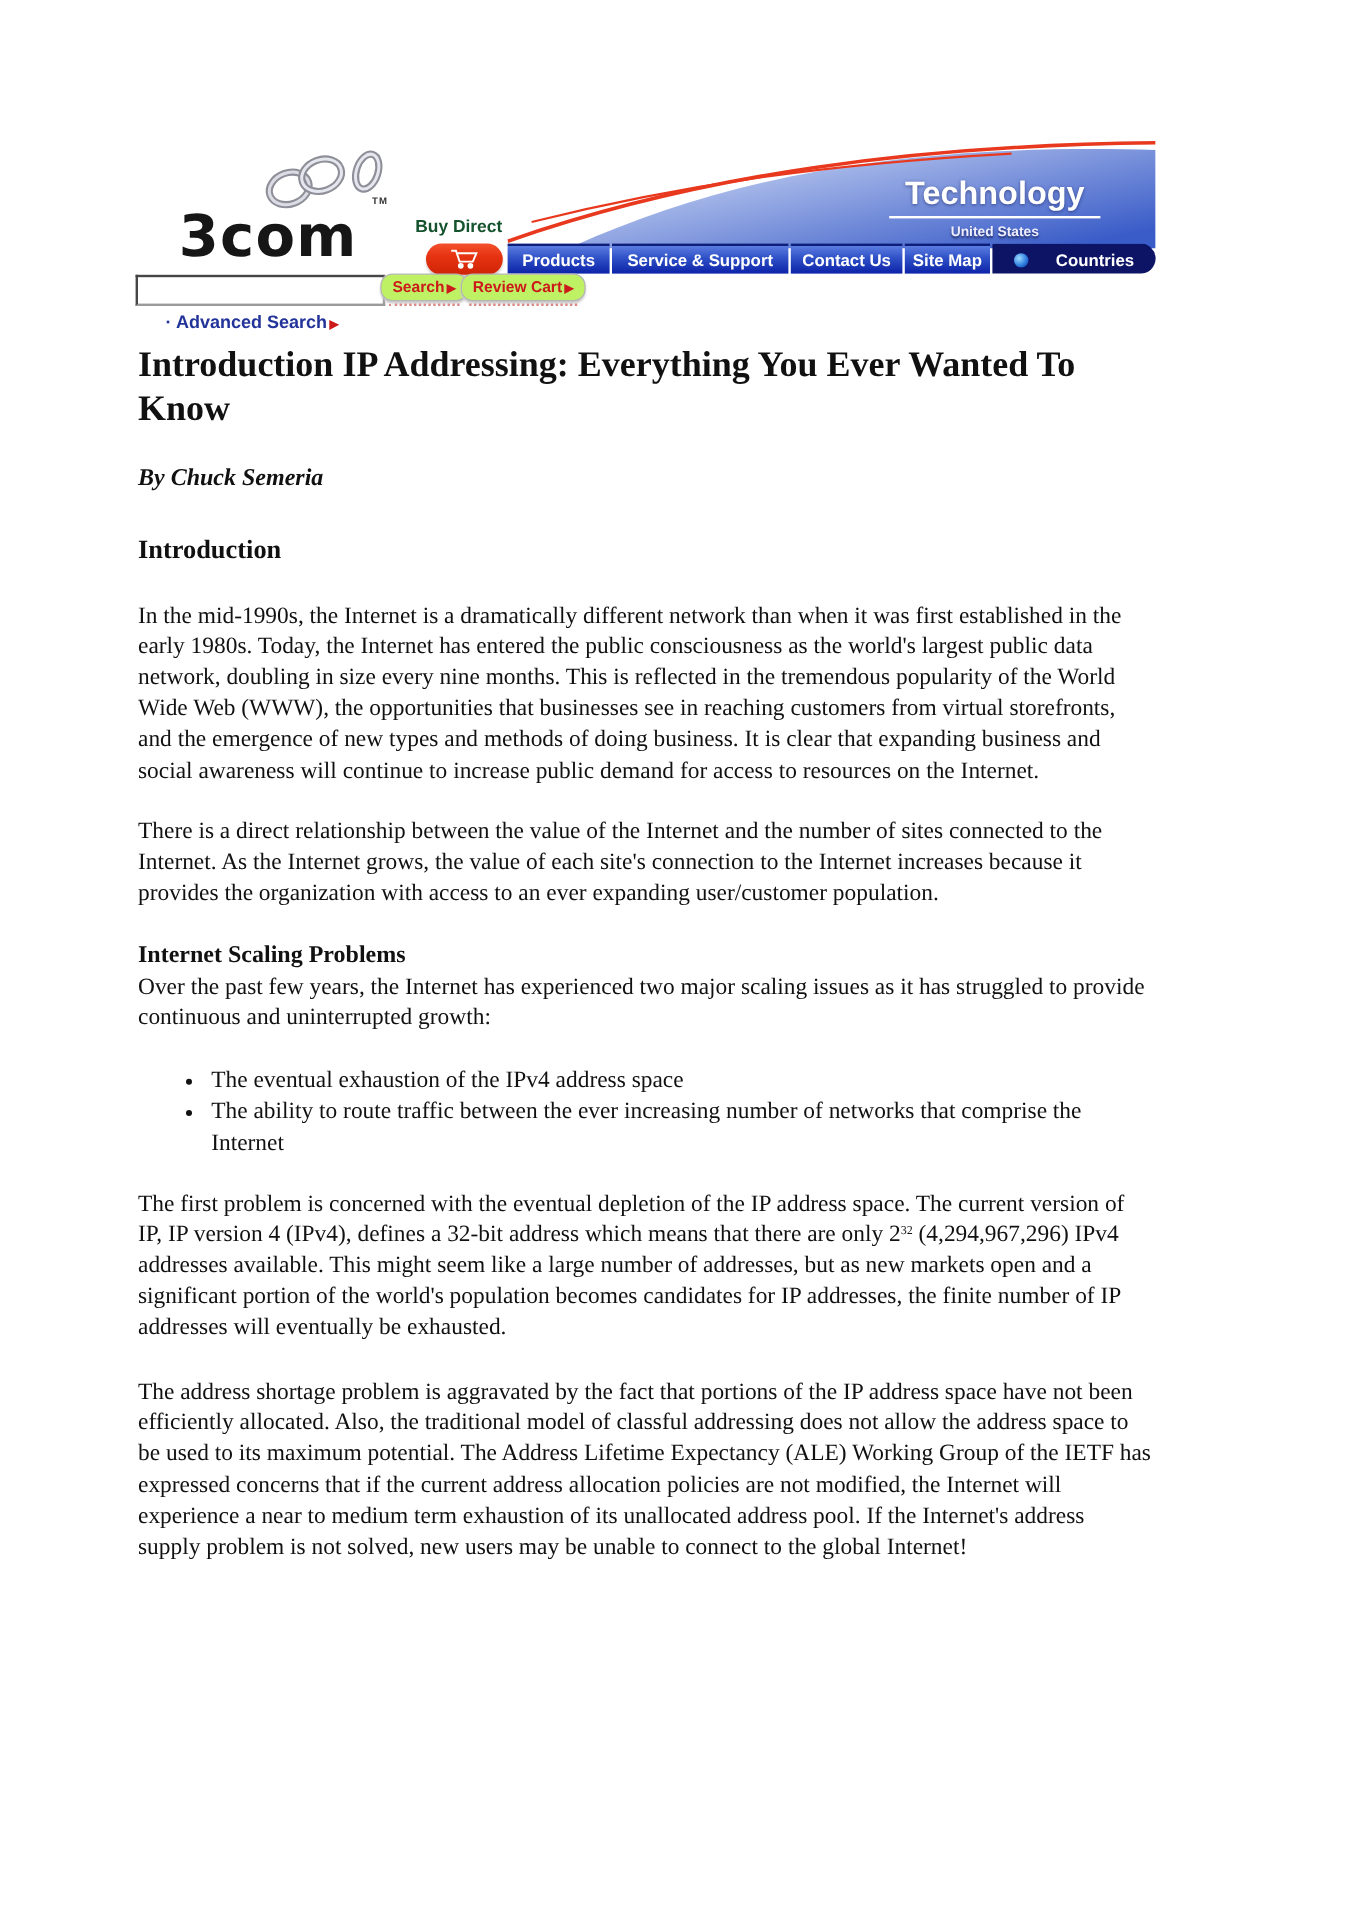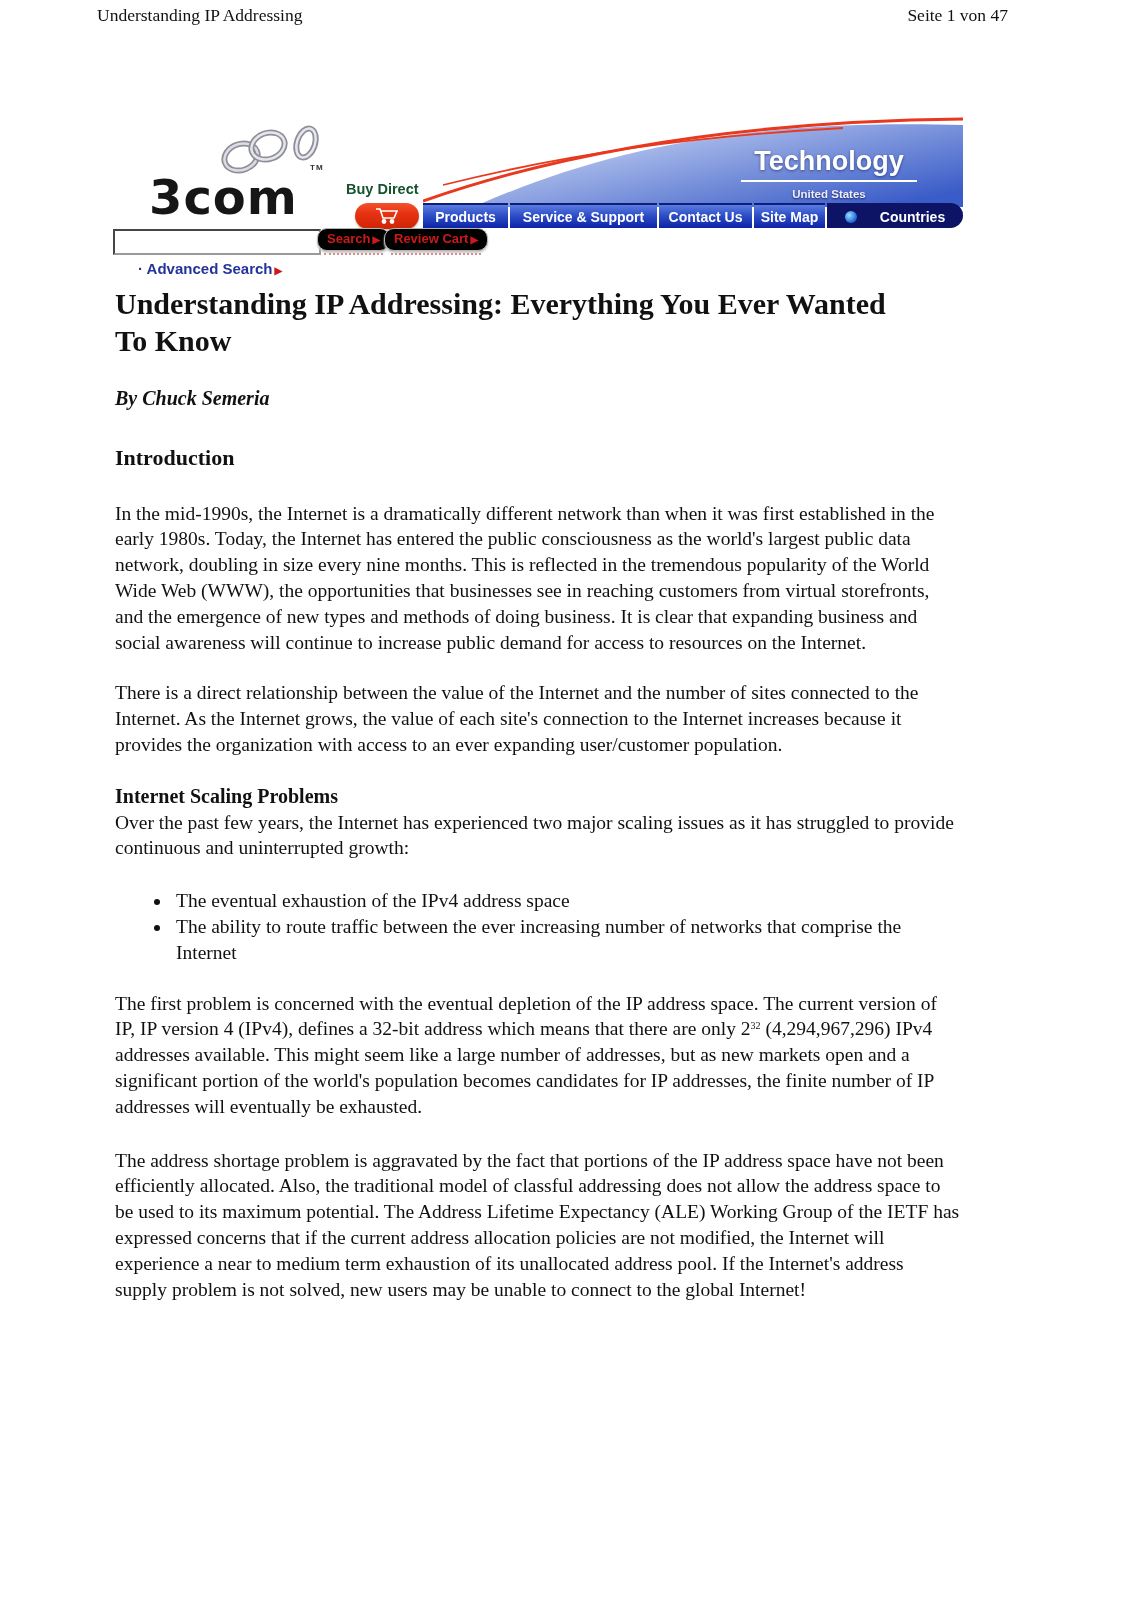--- a/index.html
+++ b/index.html
@@ -14,21 +14,21 @@
 
   
   .banner{position:absolute;left:113px;top:113px;width:852px;height:170px;}
   .rings{position:absolute;left:100px;top:8px;}
   .tm{position:absolute;left:197px;top:50px;font-family:"Liberation Sans",sans-serif;
       font-size:8px;font-weight:bold;color:#333;letter-spacing:1px;}
   .logo-text{position:absolute;left:36px;top:58px;font-family:"DejaVu Sans",sans-serif;
       font-weight:bold;font-size:48px;line-height:1.1;letter-spacing:1px;color:#161616;}
   .search-input{position:absolute;left:0;top:116px;width:196px;height:22px;
       border:2px inset #9a9a9a;background:#fff;font-size:14px;padding:0 4px;}
-  .pill{position:absolute;top:115px;height:18px;background:#000000;border:1px solid #b5b5b5;
+  .pill{position:absolute;top:115px;height:18px;background:#bef264;border:1px solid #b5b5b5;
       border-radius:10px;box-shadow:0 2px 2px #c9c9c9;padding:2px 9px 1px 9px;
       font-family:"Liberation Sans",sans-serif;font-weight:bold;font-size:13px;
       color:#cc1a1a;white-space:nowrap;cursor:pointer;}
   .pill::after{content:"";position:absolute;left:6px;right:6px;bottom:-5px;
       border-bottom:2px dotted #dc8a8a;}
   .search-btn{left:204px;}
   .review-btn{left:271px;}
   .red-arrow{color:#cc1a1a;font-size:10px;margin-left:2px;}
   .adv{position:absolute;left:25px;top:147px;font-family:"Liberation Sans",sans-serif;
       font-weight:bold;font-size:15px;color:#223399;cursor:pointer;white-space:nowrap;}
@@ -73,24 +73,20 @@
   .article p.gap-md{margin-top:28px;}
   .article ul{margin:27px 0 0 0;padding-left:57px;}
   .article li{margin:0;padding-left:4px;}
   sup{font-size:10px;line-height:0;vertical-align:6px;}
 </style>
 </head>
 <body>
 
 <div class="page">
 
-  <div class="pg-header">
-    <span>Understanding IP Addressing</span>
-    <span>Seite 1 von 47</span>
-  </div>
 
   <div class="banner">
 
     <svg class="rings" width="112" height="58" viewBox="0 0 112 58">
       <g fill="none">
         <ellipse cx="28" cy="36" rx="17" ry="13" transform="rotate(-20 28 36)" stroke="#8f8f9a" stroke-width="6"></ellipse>
         <ellipse cx="28" cy="36" rx="17" ry="13" transform="rotate(-20 28 36)" stroke="#dcdce4" stroke-width="2.5"></ellipse>
         <ellipse cx="55" cy="25" rx="17" ry="13" transform="rotate(-20 55 25)" stroke="#8f8f9a" stroke-width="6"></ellipse>
         <ellipse cx="55" cy="25" rx="17" ry="13" transform="rotate(-20 55 25)" stroke="#e6e6ee" stroke-width="2.5"></ellipse>
         <ellipse cx="93" cy="22" rx="9" ry="15" transform="rotate(18 93 22)" stroke="#8f8f9a" stroke-width="6"></ellipse>
@@ -144,21 +140,21 @@
     </span>
     <span class="pill review-btn">
       <span>Review Cart</span><span class="red-arrow">▶</span>
     </span>
     <div class="adv">
       <span>· Advanced Search</span><span class="red-arrow">▶</span>
     </div>
   </div>
 
   <div class="article">
-    <h1>Understanding IP Addressing: Everything You Ever Wanted To Know</h1>
+    <h1>Introduction IP Addressing: Everything You Ever Wanted To Know</h1>
     <div class="byline">By Chuck Semeria</div>
     <h2>Introduction</h2>
     <p>In the mid-1990s, the Internet is a dramatically different network than when it was first established in the early 1980s. Today, the Internet has entered the public consciousness as the world's largest public data network, doubling in size every nine months. This is reflected in the tremendous popularity of the World Wide Web (WWW), the opportunities that businesses see in reaching customers from virtual storefronts, and the emergence of new types and methods of doing business. It is clear that expanding business and social awareness will continue to increase public demand for access to resources on the Internet.</p>
     <p class="gap-sm">There is a direct relationship between the value of the Internet and the number of sites connected to the Internet. As the Internet grows, the value of each site's connection to the Internet increases because it provides the organization with access to an ever expanding user/customer population.</p>
     <h3>Internet Scaling Problems</h3>
     <p class="after-h">Over the past few years, the Internet has experienced two major scaling issues as it has struggled to provide continuous and uninterrupted growth:</p>
     <ul>
       <li><span>The eventual exhaustion of the IPv4 address space</span></li>
       <li><span>The ability to route traffic between the ever increasing number of networks that comprise the Internet</span></li>
     </ul>

